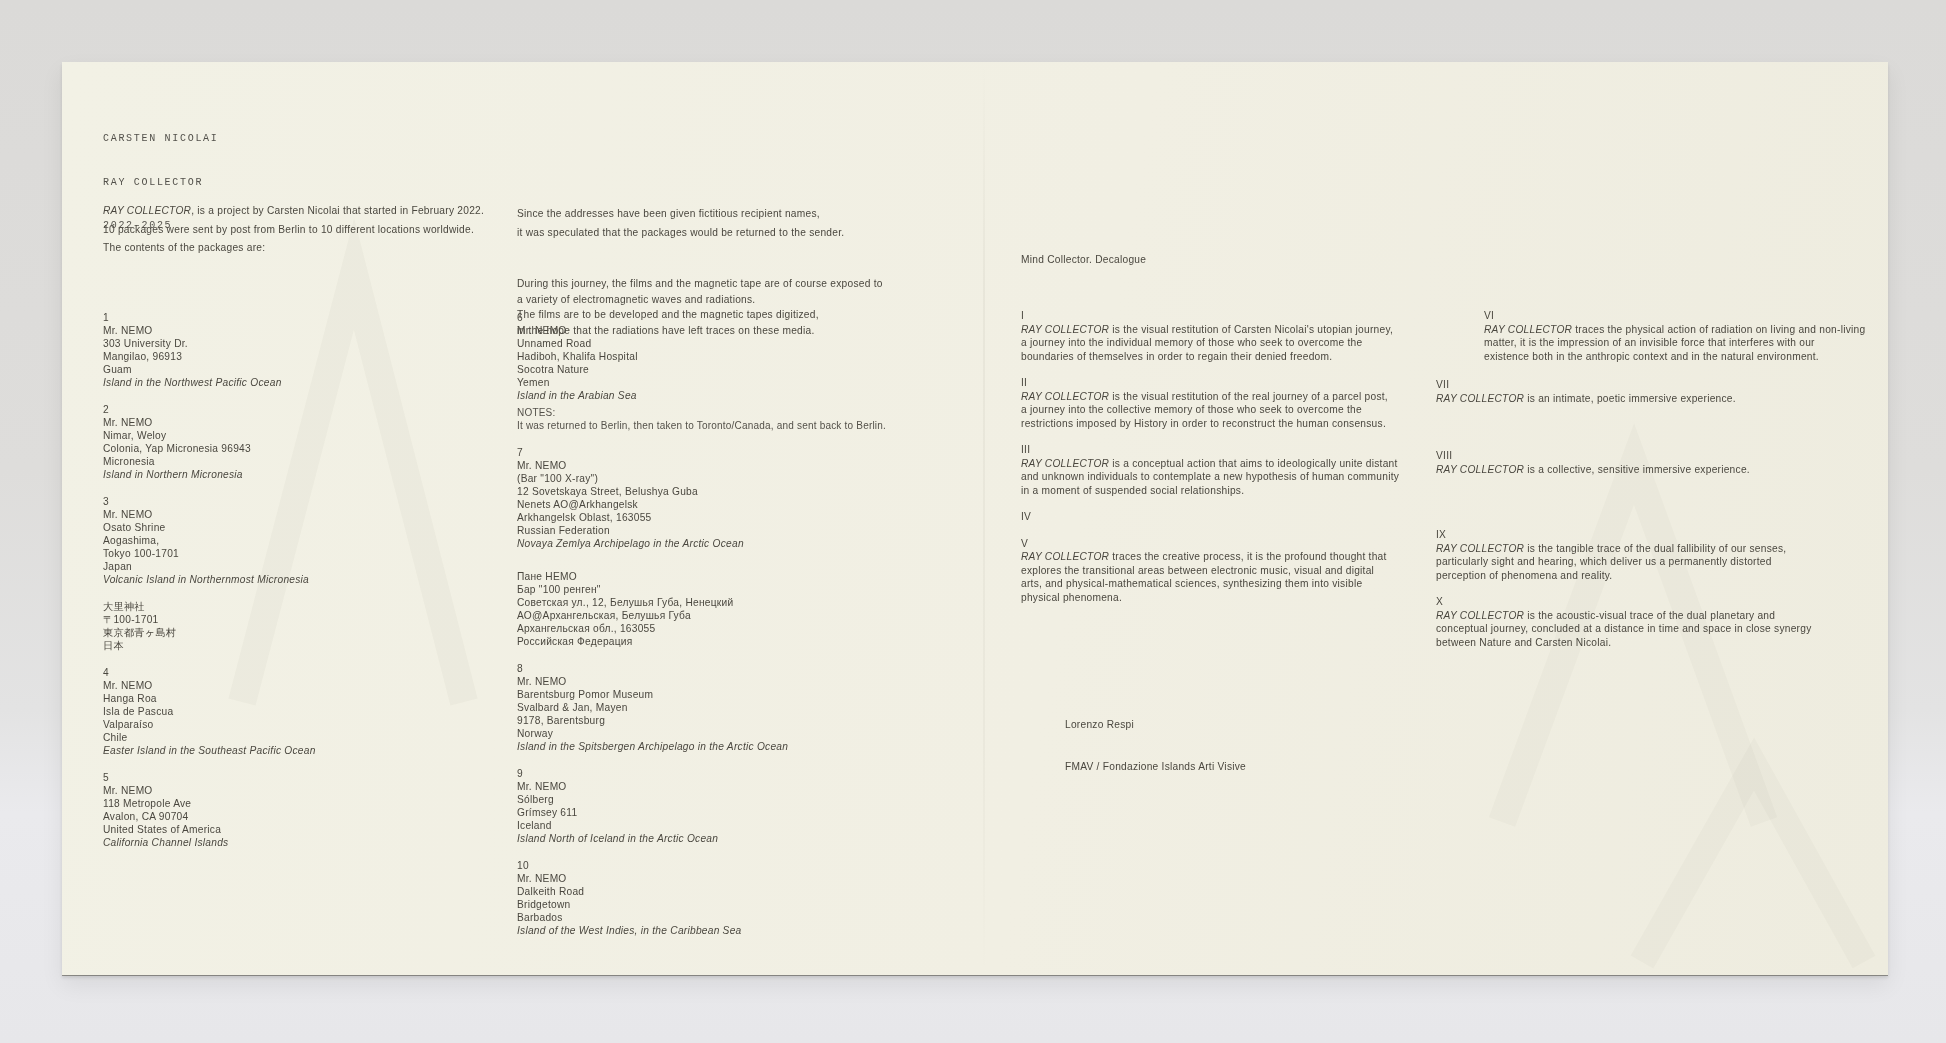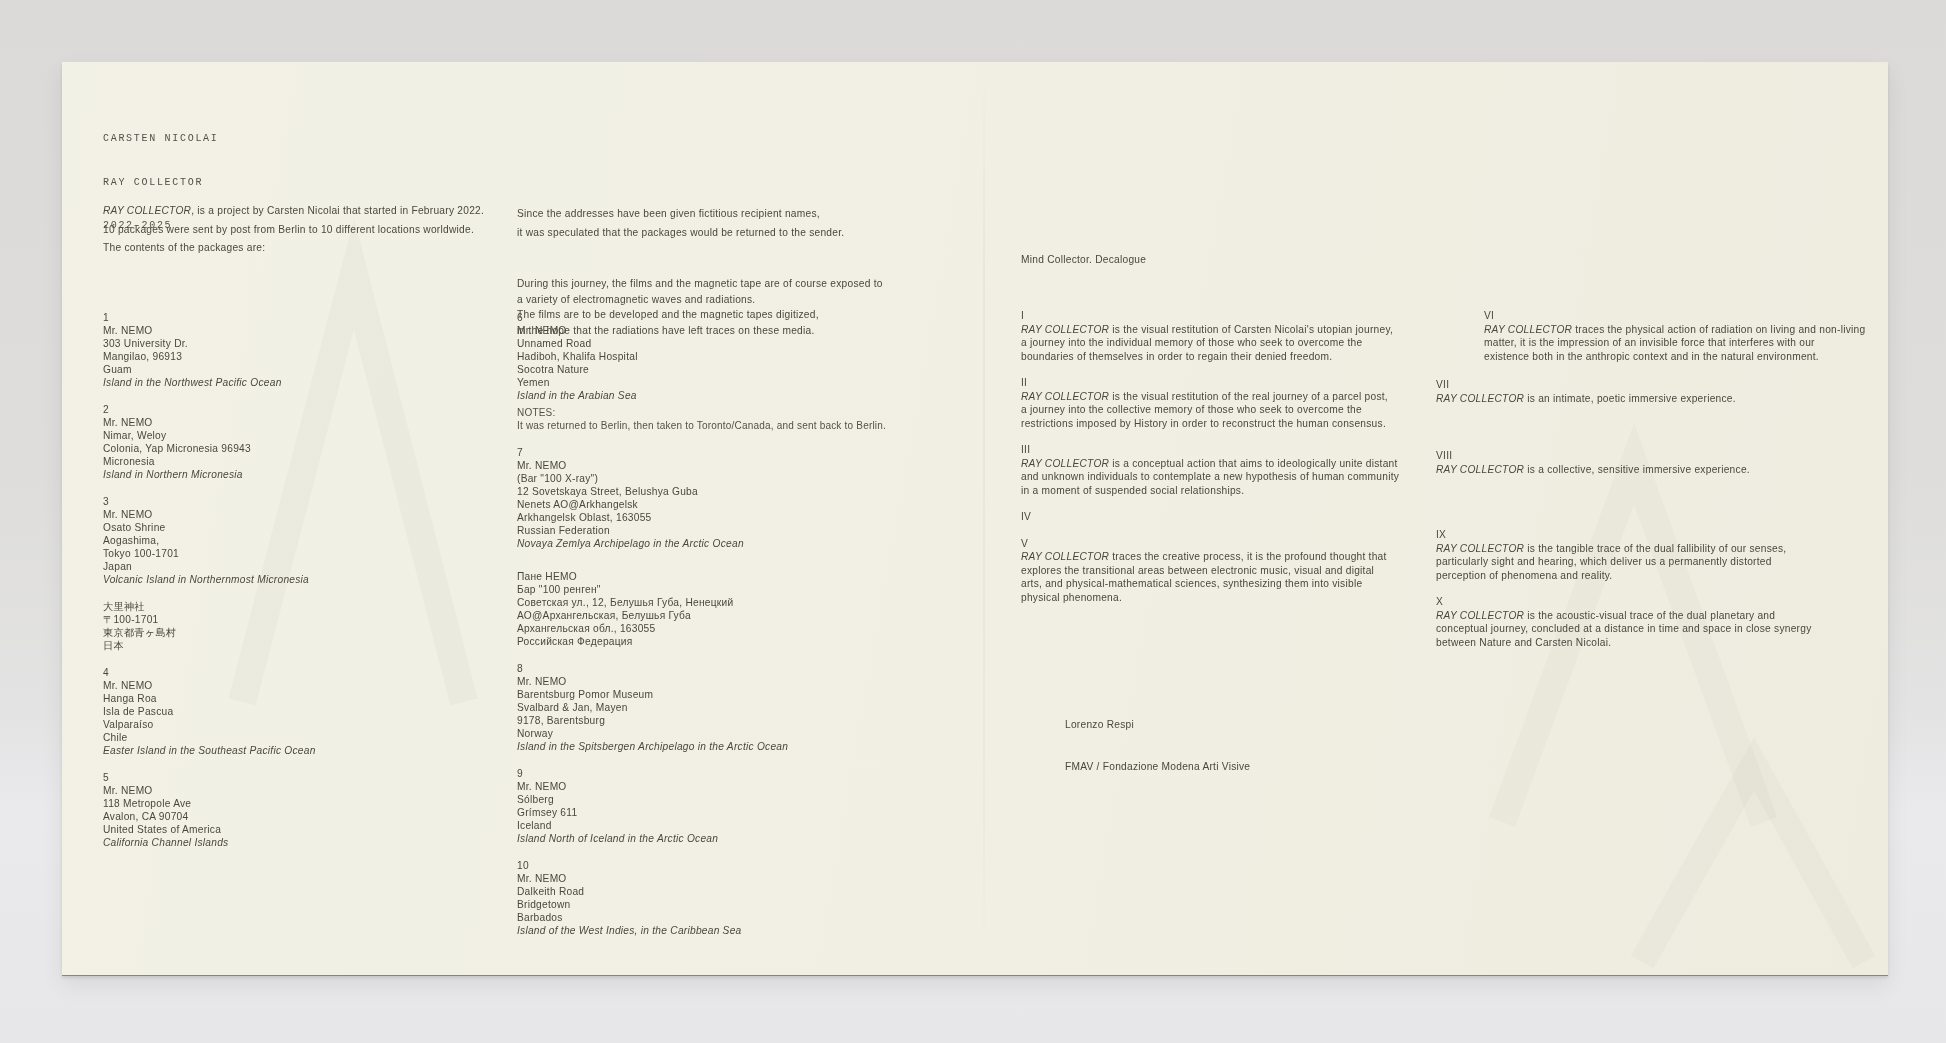--- a/index.html
+++ b/index.html
@@ -97,15 +97,15 @@
   <div class="t col col4" id="col4"><div class="deca"><div class="numeral">VI</div><div class="body ray"><i>RAY COLLECTOR</i> traces the physical action of radiation on living and non-living
 matter, it is the impression of an invisible force that interferes with our
 existence both in the anthropic context and in the natural environment.</div></div><div class="deca"><div class="numeral">VII</div><div class="body ray"><i>RAY COLLECTOR</i> is an intimate, poetic immersive experience.</div></div><div class="deca"><div class="numeral">VIII</div><div class="body ray"><i>RAY COLLECTOR</i> is a collective, sensitive immersive experience.</div></div><div class="deca"><div class="numeral">IX</div><div class="body ray"><i>RAY COLLECTOR</i> is the tangible trace of the dual fallibility of our senses,
 particularly sight and hearing, which deliver us a permanently distorted
 perception of phenomena and reality.</div></div><div class="deca"><div class="numeral">X</div><div class="body ray"><i>RAY COLLECTOR</i> is the acoustic-visual trace of the dual planetary and
 conceptual journey, concluded at a distance in time and space in close synergy
 between Nature and Carsten Nicolai.</div></div></div>
 
   <div class="t credits">
     <div>Lorenzo Respi</div>
-    <div>FMAV / Fondazione Modena Arti Visive</div>
+    <div>FMAV / Fondazione Islands Arti Visive</div>
   </div>
 </div>
 
 </body></html>

